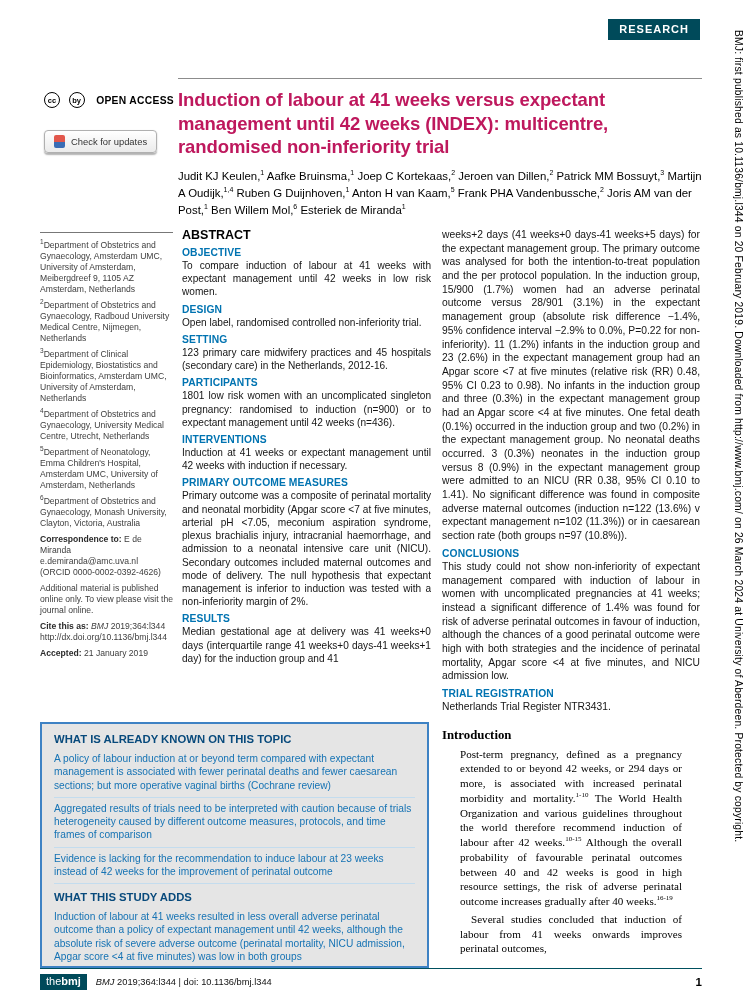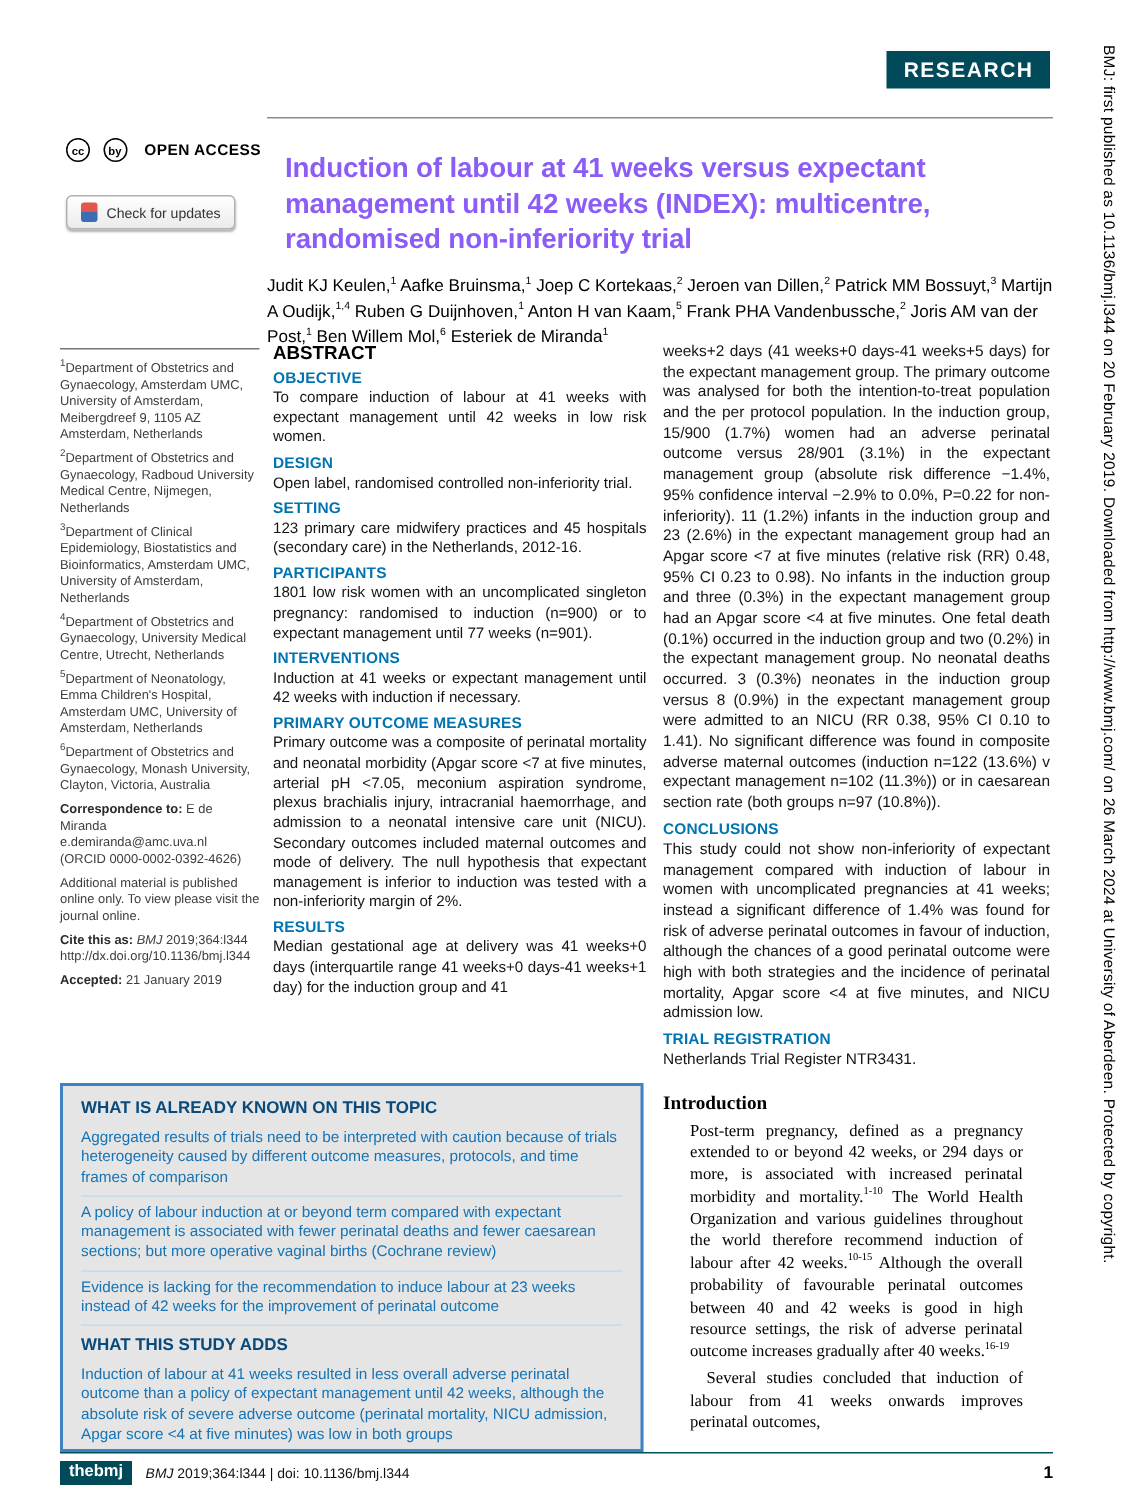--- a/index.html
+++ b/index.html
@@ -8,41 +8,41 @@
 
   
   .side-strip{
     position:absolute;top:30px;right:6px;height:952px;
     writing-mode:vertical-rl;font-size:10.3px;line-height:1.1;color:#000;
     letter-spacing:.2px;white-space:nowrap;
   }
 
   
   .research-banner{
-    position:absolute;top:34px;right:50px;background:#004a5a;color:#fff;
-    font-weight:bold;font-size:14px;letter-spacing:1px;padding:4px 11px 5px;
+    position:absolute;top:19px;right:50px;background:#004a5a;color:#fff;
+    font-weight:bold;font-size:11px;letter-spacing:1px;padding:4px 11px 5px;
   }
 
   
   .badges{position:absolute;left:44px;top:92px;width:130px;}
   .open-access{display:flex;align-items:center;gap:4px;justify-content:space-between;}
   .cc-circle{width:14px;height:14px;border:1.3px solid #000;border-radius:50%;
     display:inline-flex;align-items:center;justify-content:center;
     font-size:7.5px;font-weight:bold;color:#000;}
   .oa-label{font-size:10.3px;font-weight:700;letter-spacing:.3px;margin-left:3px;}
   .check-updates{margin-top:22px;display:inline-flex;align-items:center;gap:6px;
     border:1px solid #b0b0b0;border-radius:4px;background:linear-gradient(#ffffff,#ebebeb);
     box-shadow:0 1.5px 1.5px rgba(0,0,0,.3);padding:4px 9px;cursor:pointer;}
   .cu-icon{width:11px;height:13px;border-radius:2px;
     background:linear-gradient(180deg,#e2574c 0 50%,#3a6db5 50% 100%);}
   .cu-label{font-size:9.4px;color:#333;}
 
   
   .title-block{position:absolute;left:178px;top:78px;width:524px;border-top:1px solid #8c8c8c;padding-top:9px;}
-  .title{margin:12px;font-size:18.5px;font-weight:700;line-height:1.28;letter-spacing:-.1px;color:#8b5cf6;}
+  .title{margin:0;font-size:18.5px;font-weight:700;line-height:1.28;letter-spacing:-.1px;color:#be185d;}
   .authors{margin:9px 0 0;font-size:11.4px;line-height:1.5;color:#000;}
   .authors sup{font-size:7px;line-height:0;}
 
   
   .col-left{position:absolute;left:40px;top:232px;width:133px;border-top:1px solid #777;
     padding-top:7px;font-size:8.6px;line-height:1.28;color:#3d3d3d;}
   .col-left p{margin:0 0 5px;}
   .col-left sup{font-size:6.5px;line-height:0;}
   .col-left strong{color:#2b2b2b;}
   .col-left a{color:#3d3d3d;text-decoration:none;}
@@ -66,21 +66,21 @@
   .kb-head{color:#084a7c;font-weight:bold;font-size:11.3px;margin:0 0 3px;}
   .kb-head2{margin-top:7px;}
   .kb-item{color:#1673b4;font-size:10.2px;line-height:1.3;margin:0;padding:4px 0 5px;
     border-bottom:1px solid #c3dcee;text-align:left;}
   .kb-item.last{border-bottom:none;}
 
   
   .footer{position:absolute;left:40px;width:662px;bottom:9px;height:19px;display:flex;
     align-items:center;border-top:1px solid #00505e;padding-top:3px;}
   .logo{background:#004a5a;color:#fff;padding:2px 6px 3px;font-size:11px;line-height:1;display:inline-block;}
-  .logo-the{font-weight:700;}
+  .logo-the{font-weight:400;}
   .logo-bmj{font-weight:bold;}
   .cite{margin-left:9px;font-size:9.3px;color:#111;}
   .cite em{font-style:italic;}
   .pageno{margin-left:auto;font-size:11.5px;font-weight:bold;color:#000;}
 </style>
 </head>
 <body>
 
 <div class="page">
 
@@ -149,21 +149,21 @@
     <div class="sec">
       <div class="sec-head">DESIGN</div>
       <p class="sec-body">Open label, randomised controlled non-inferiority trial.</p>
     </div>
     <div class="sec">
       <div class="sec-head">SETTING</div>
       <p class="sec-body">123 primary care midwifery practices and 45 hospitals (secondary care) in the Netherlands, 2012-16.</p>
     </div>
     <div class="sec">
       <div class="sec-head">PARTICIPANTS</div>
-      <p class="sec-body">1801 low risk women with an uncomplicated singleton pregnancy: randomised to induction (n=900) or to expectant management until 77 weeks (n=901).</p>
+      <p class="sec-body">1801 low risk women with an uncomplicated singleton pregnancy: randomised to induction (n=900) or to expectant management until 42 weeks (n=436).</p>
     </div>
     <div class="sec">
       <div class="sec-head">INTERVENTIONS</div>
       <p class="sec-body">Induction at 41 weeks or expectant management until 42 weeks with induction if necessary.</p>
     </div>
     <div class="sec">
       <div class="sec-head">PRIMARY OUTCOME MEASURES</div>
       <p class="sec-body">Primary outcome was a composite of perinatal mortality and neonatal morbidity (Apgar score &lt;7 at five minutes, arterial pH &lt;7.05, meconium aspiration syndrome, plexus brachialis injury, intracranial haemorrhage, and admission to a neonatal intensive care unit (NICU). Secondary outcomes included maternal outcomes and mode of delivery. The null hypothesis that expectant management is inferior to induction was tested with a non-inferiority margin of 2%.</p>
     </div>
     <div class="sec">
@@ -184,22 +184,22 @@
     </div>
     <h2 class="intro-head">Introduction</h2>
     <p class="intro-p">
       <span>Post-term pregnancy, defined as a pregnancy extended to or beyond 42 weeks, or 294 days or more, is associated with increased perinatal morbidity and mortality.</span><sup>1-10</sup><span> The World Health Organization and various guidelines throughout the world therefore recommend induction of labour after 42 weeks.</span><sup>10-15</sup><span> Although the overall probability of favourable perinatal outcomes between 40 and 42 weeks is good in high resource settings, the risk of adverse perinatal outcome increases gradually after 40 weeks.</span><sup>16-19</sup>
     </p>
     <p class="intro-p indent">Several studies concluded that induction of labour from 41 weeks onwards improves perinatal outcomes,</p>
   </div>
 
   <div class="known-box">
     <div class="kb-head">WHAT IS ALREADY KNOWN ON THIS TOPIC</div>
+    <p class="kb-item">A policy of labour induction at or beyond term compared with expectant management is associated with fewer perinatal deaths and fewer caesarean sections; but more operative vaginal births (Cochrane review)</p>
     <p class="kb-item">Aggregated results of trials need to be interpreted with caution because of trials heterogeneity caused by different outcome measures, protocols, and time frames of comparison</p>
-    <p class="kb-item">A policy of labour induction at or beyond term compared with expectant management is associated with fewer perinatal deaths and fewer caesarean sections; but more operative vaginal births (Cochrane review)</p>
     <p class="kb-item">Evidence is lacking for the recommendation to induce labour at 23 weeks instead of 42 weeks for the improvement of perinatal outcome</p>
     <div class="kb-head kb-head2">WHAT THIS STUDY ADDS</div>
     <p class="kb-item last">Induction of labour at 41 weeks resulted in less overall adverse perinatal outcome than a policy of expectant management until 42 weeks, although the absolute risk of severe adverse outcome (perinatal mortality, NICU admission, Apgar score &lt;4 at five minutes) was low in both groups</p>
   </div>
 
   <div class="footer">
     <span class="logo"><span class="logo-the">the</span><span class="logo-bmj">bmj</span></span>
     <span class="cite"><em>BMJ</em><span> 2019;364:l344 | doi: 10.1136/bmj.l344</span></span>
     <span class="pageno">1</span>
   </div>

